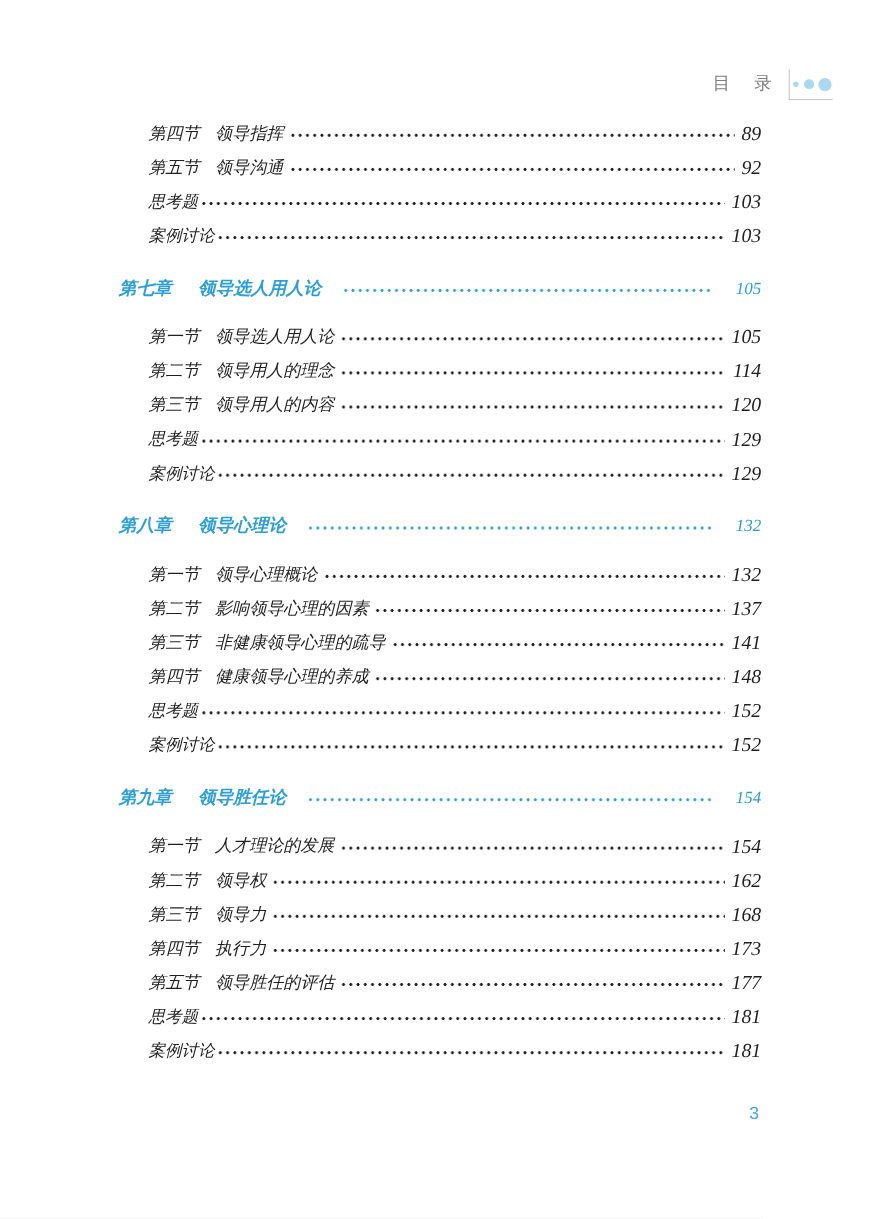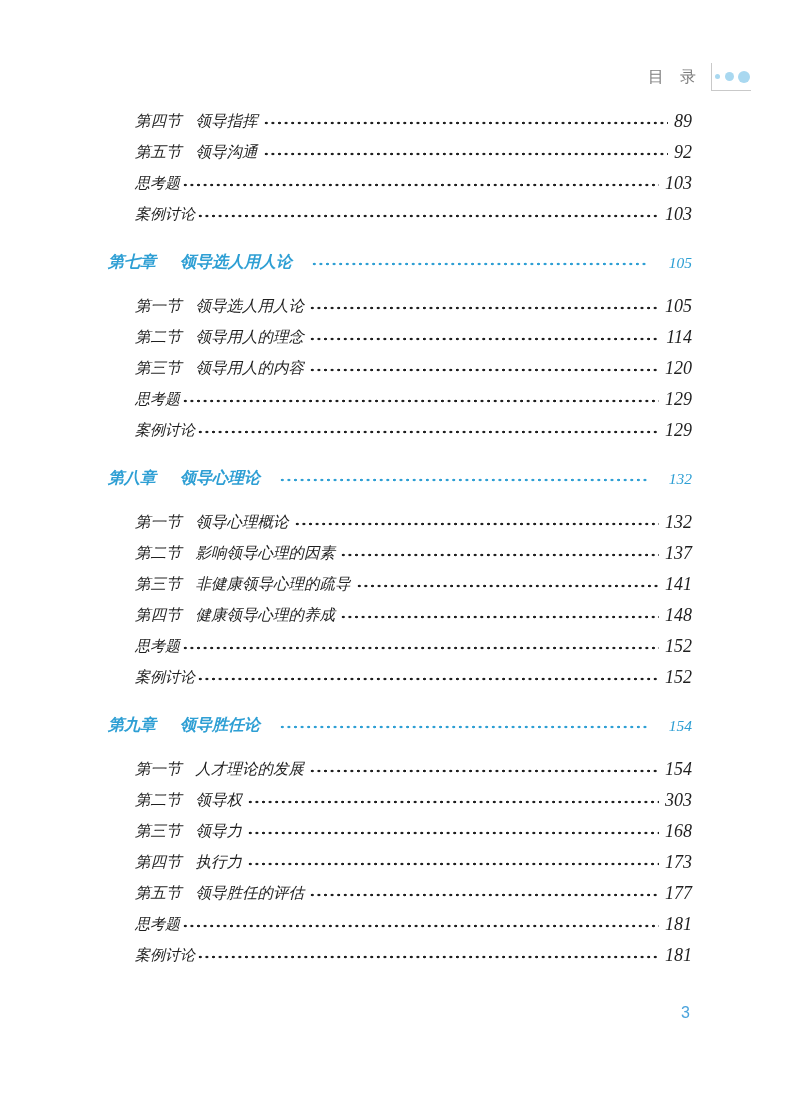--- a/index.html
+++ b/index.html
@@ -13,21 +13,21 @@
   }
 
   
   .header {
     position:absolute; top:63px; left:648px;
     display:flex; align-items:center;
   }
   .header-title {
     color:#7e7e7e;
     font-size:16px;
-    font-family:Liberation Serif, serif;
+    font-family:Liberation Mono, monospace;
     letter-spacing:6px;
     white-space:pre;
     line-height:28px;
   }
   .dots-box {
     margin-left:9px;
     width:36px; height:27px;
     border-left:1px solid #c9c9c9;
     border-bottom:1px solid #c9c9c9;
     display:flex; align-items:center;
@@ -209,21 +209,21 @@
       <div class="row section">
         <span class="lbl">第一节</span>
         <span class="ttl">人才理论的发展</span>
         <span class="leader"></span>
         <span class="pg">154</span>
       </div>
       <div class="row section">
         <span class="lbl">第二节</span>
         <span class="ttl">领导权</span>
         <span class="leader"></span>
-        <span class="pg">303</span>
+        <span class="pg">162</span>
       </div>
       <div class="row section">
         <span class="lbl">第三节</span>
         <span class="ttl">领导力</span>
         <span class="leader"></span>
         <span class="pg">168</span>
       </div>
       <div class="row section">
         <span class="lbl">第四节</span>
         <span class="ttl">执行力</span>

